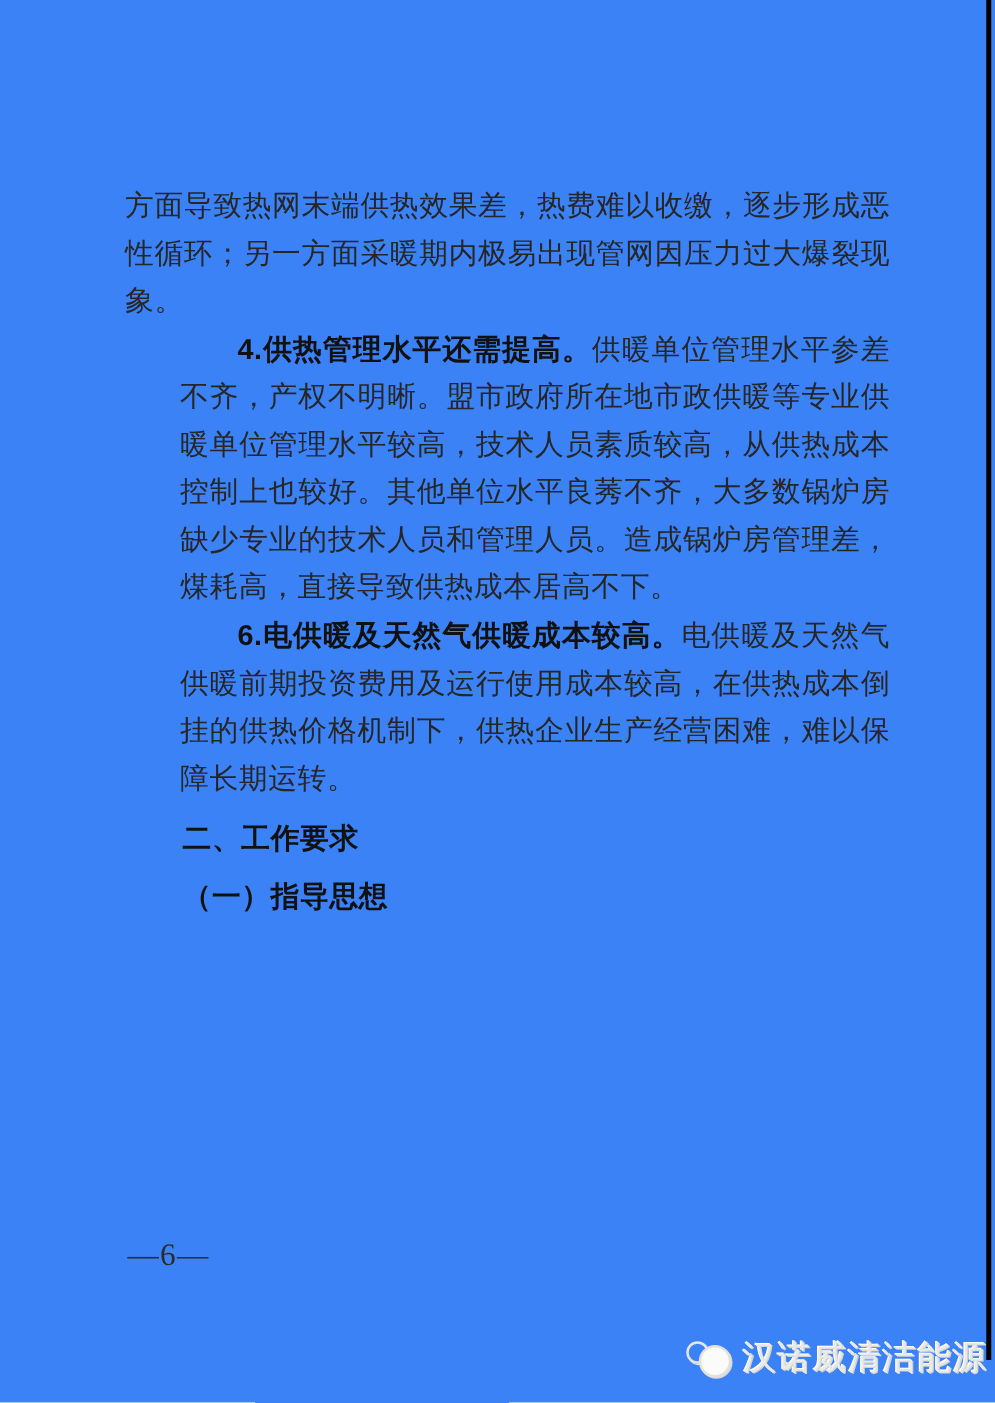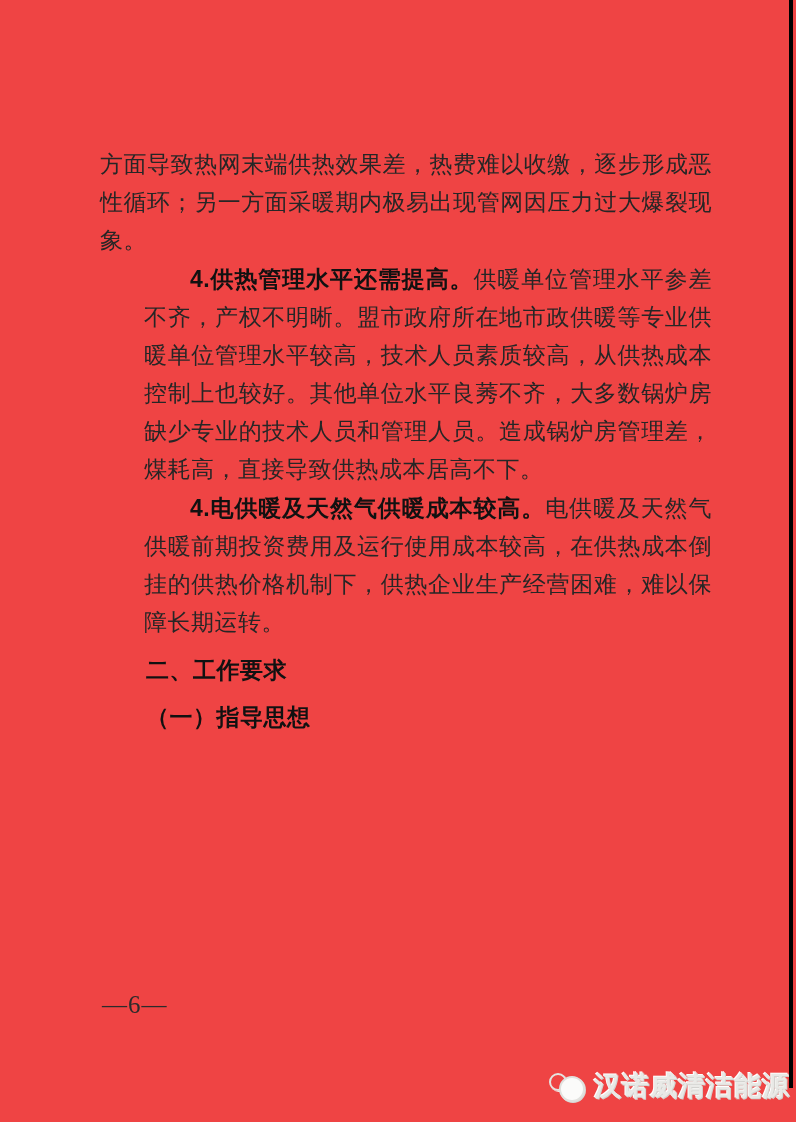--- a/index.html
+++ b/index.html
@@ -4,21 +4,21 @@
 <style>
   html, body {
     margin: 0;
     padding: 0;
     background: #ffffff;
   }
   .page {
     position: relative;
     width: 796px;
     height: 1122px;
-    background: #ef4444;
+    background: #3b82f6;
     overflow: hidden;
     font-family: "Liberation Serif", serif;
   }
   .content {
     position: absolute;
     left: 100px;
     top: 146px;
     width: 612px;
   }
   .para {
@@ -61,21 +61,21 @@
   }
   .watermark {
     position: absolute;
     right: 6px;
     top: 1068px;
     display: flex;
     align-items: center;
     gap: 7px;
     color: #e9e9e6;
     font-size: 27px;
-    font-weight: 700;
+    font-weight: 400;
     font-family: "Liberation Sans", sans-serif;
     text-shadow: 1px 1px 0 #d2d2cf, -1px -1px 0 #ffffff;
     letter-spacing: 1px;
     user-select: none;
   }
   .watermark-logo {
     position: relative;
     width: 38px;
     height: 32px;
   }
@@ -114,21 +114,21 @@
 
 <div class="page">
 
   <div class="content">
 
     <p class="para">方面导致热网末端供热效果差，热费难以收缴，逐步形成恶性循环；另一方面采暖期内极易出现管网因压力过大爆裂现象。</p>
 
     <p class="para indent"><span class="run-in-bold">4.供热管理水平还需提高。</span><span>供暖单位管理水平参差不齐，产权不明晰。盟市政府所在地市政供暖等专业供暖单位管理水平较高，技术人员素质较高，从供热成本控制上也较好。其他单位水平良莠不齐，大多数锅炉房缺少专业的技术人员和管理人员。造成锅炉房管理差，煤耗高，直接导致供热成本居高不下。</span></p>
 
 
-    <p class="para indent"><span class="run-in-bold">4.电供暖及天然气供暖成本较高。</span><span>电供暖及天然气供暖前期投资费用及运行使用成本较高，在供热成本倒挂的供热价格机制下，供热企业生产经营困难，难以保障长期运转。</span></p>
+    <p class="para indent"><span class="run-in-bold">6.电供暖及天然气供暖成本较高。</span><span>电供暖及天然气供暖前期投资费用及运行使用成本较高，在供热成本倒挂的供热价格机制下，供热企业生产经营困难，难以保障长期运转。</span></p>
 
     <p class="heading">二、工作要求</p>
 
     <p class="heading">（一）指导思想</p>
 
 
   </div>
 
   <div class="page-number">—6—</div>
 

